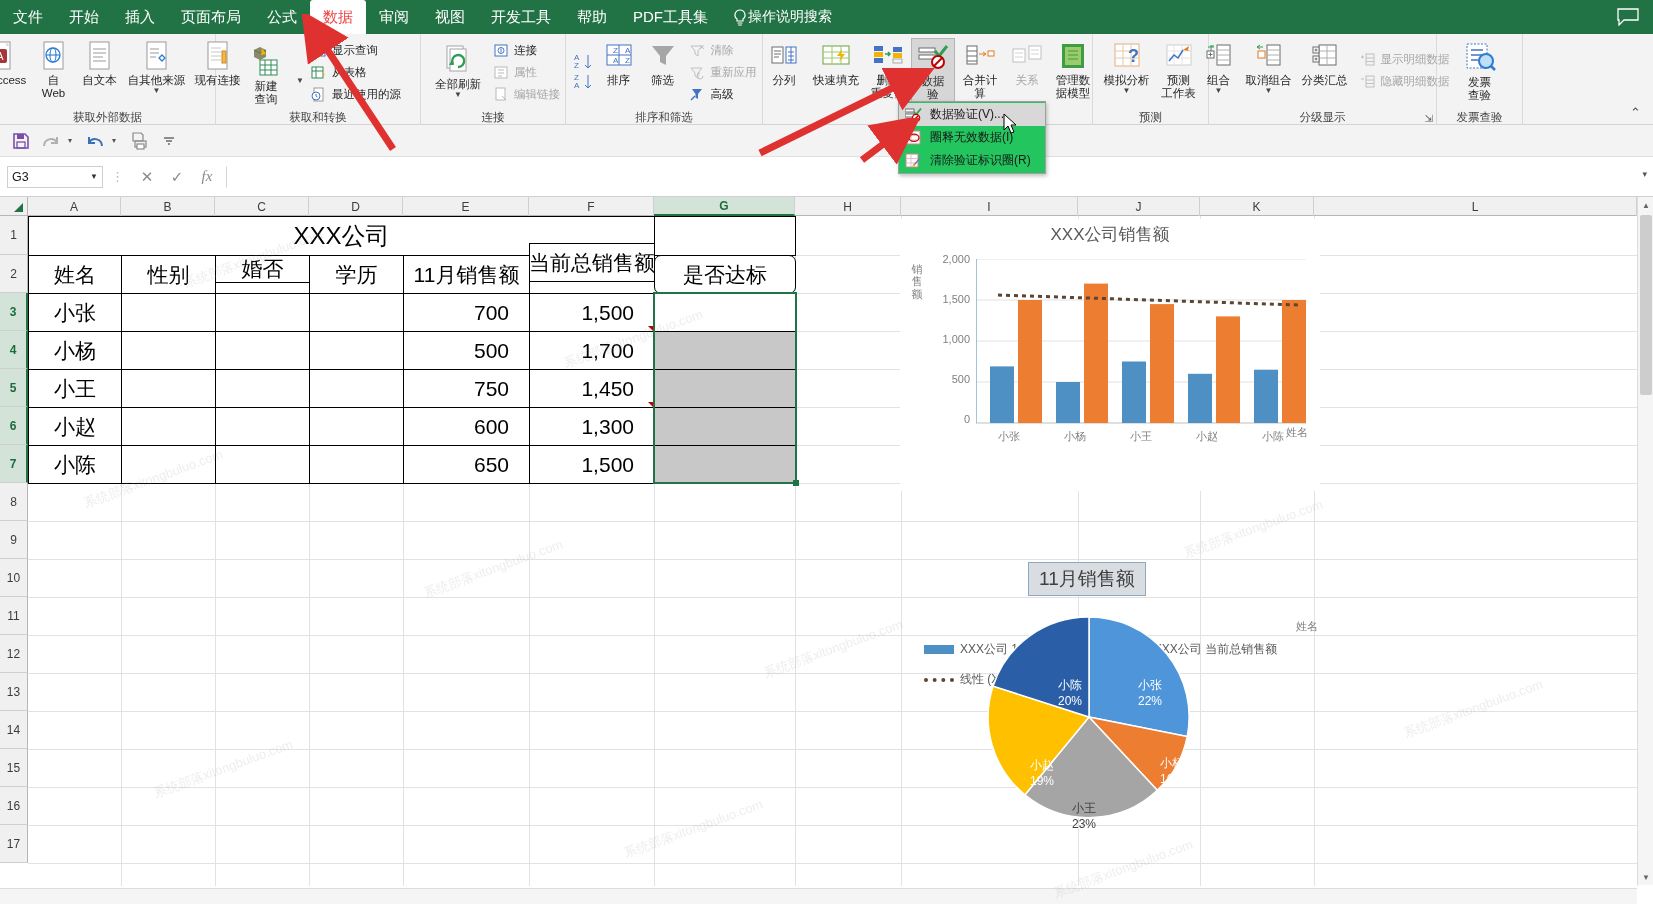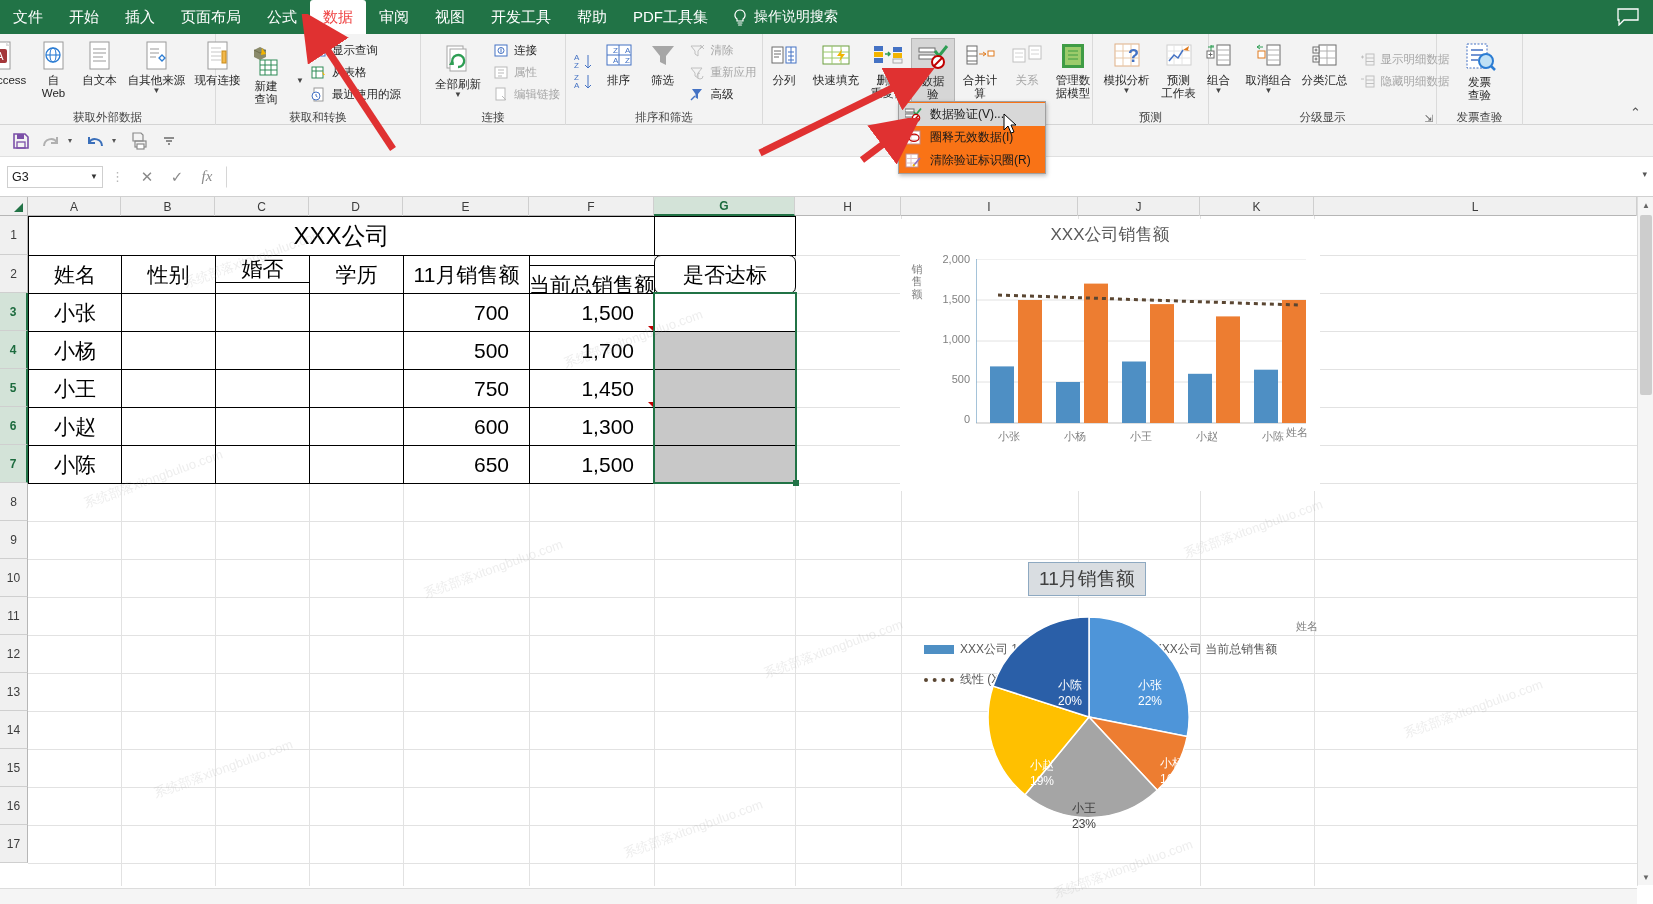--- a/index.html
+++ b/index.html
@@ -24,21 +24,21 @@
     display: flex; align-items: center; justify-content: center;
     color: #ffffff; font-size: 15px; white-space: nowrap;
     cursor: default;
   }
   .tab.active {
     background: #ffffff; color: #ef4444; font-weight: normal;
     border-top-left-radius: 3px; border-top-right-radius: 3px;
   }
   .tab-file { font-size: 15px; }
   .tellme {
-    display: flex; align-items: center; gap: 7px;
+    display: flex; align-items: center; gap: 1px;
     color: #ffffff; font-size: 14px; margin-left: 12px; height: 34px;
   }
   .bulb { width: 14px; height: 16px; position: relative; }
   .bulb svg { display:block; }
   .comment-icon {
     position: absolute; right: 14px; top: 8px;
     width: 22px; height: 18px;
   }
 
   
@@ -74,21 +74,21 @@
   .smallbtn.disabled { color: #a6a6a6; }
   .smallbtn .ico { width: 16px; height: 16px; display:flex; align-items:center; justify-content:center;}
   .smallcol { display: flex; flex-direction: column; justify-content: center; height: 68px; }
   .caret { font-size: 8px; line-height: 6px; margin-top: 1px; color: #444; }
   .btn-selected { background: #d6d6d6; border: 1px solid #b5b5b5; }
   .dlglaunch { position: absolute; right: 3px; bottom: 1px; font-size: 10px; color:#555; }
 
   
   .dvmenu {
     position: absolute; left: 898px; top: 101px; width: 148px;
-    background: #f97316; border: 1px solid #a0a0a0;
+    background: #22c55e; border: 1px solid #a0a0a0;
     box-shadow: 1px 2px 4px rgba(0,0,0,.25); z-index: 60;
     padding: 1px 0;
   }
   .dvitem {
     display: flex; align-items: center; gap: 8px; height: 23px;
     padding: 0 6px; font-size: 12px; color: #1a1a1a; white-space: nowrap;
     cursor: default;
   }
   .dvitem.hover { background: #d8d8d8; }
   .dvitem .ico { width: 17px; height: 16px; display:flex; align-items:center; justify-content:center;}
@@ -821,21 +821,21 @@
     </div>
 
     <div class="tcell ctr" style="left:28px; top:19px; width:627px; height:40px; font-size:24px;">XXX公司</div>
     <div class="tcell" style="left:654px; top:19px; width:142px; height:40px;"></div>
 
     <div class="tcell ctr" style="left:28px;  top:58px; width:94px;  height:39px;">姓名</div>
     <div class="tcell ctr" style="left:121px; top:58px; width:95px;  height:39px;">性别</div>
     <div class="tcell ctr" style="left:215px; top:58px; width:95px;  height:28px;">婚否</div>
     <div class="tcell ctr" style="left:309px; top:58px; width:95px;  height:39px;">学历</div>
     <div class="tcell ctr" style="left:403px; top:58px; width:127px; height:39px;">11月销售额</div>
-    <div class="tcell ctr" style="left:529px; top:68px; width:126px; height:39px;">当前总销售额</div>
+    <div class="tcell ctr" style="left:529px; top:46px; width:126px; height:39px;">当前总销售额</div>
     <div class="tcell ctr" style="left:654px; top:58px; width:142px; height:39px;border-radius:7px;">是否达标</div>
 
     <div class="tcell ctr" style="left:28px;  top:96px; width:94px;  height:39px;">小张</div>
     <div class="tcell" style="left:121px; top:96px; width:95px;  height:39px;"></div>
     <div class="tcell" style="left:215px; top:96px; width:95px;  height:39px;"></div>
     <div class="tcell" style="left:309px; top:96px; width:95px;  height:39px;"></div>
     <div class="tcell rgt" style="left:403px; top:96px; width:127px; height:39px;">700</div>
     <div class="tcell rgt" style="left:529px; top:96px; width:126px; height:39px;">1,500</div>
     <div class="tcell" style="left:654px; top:96px; width:142px; height:39px;"></div>
 

